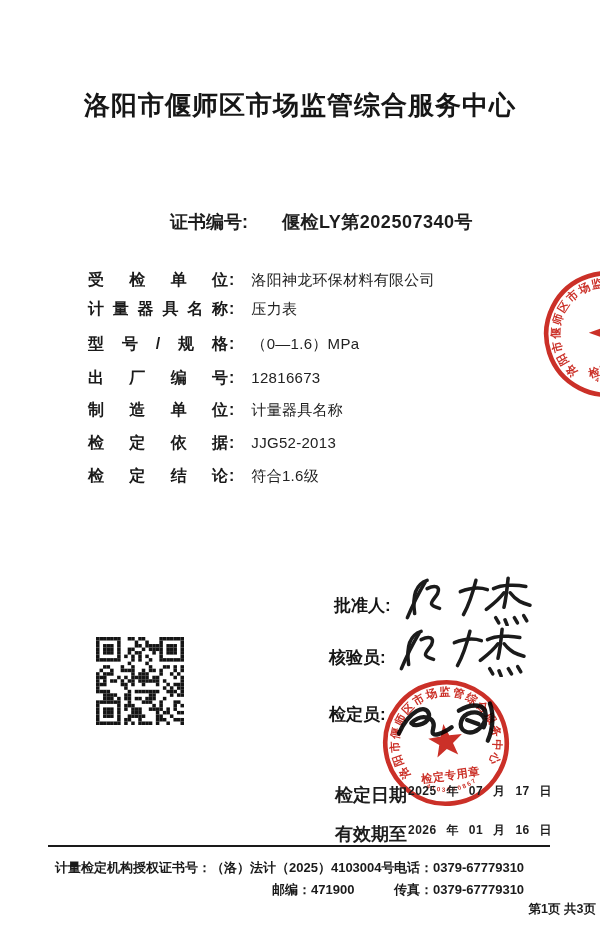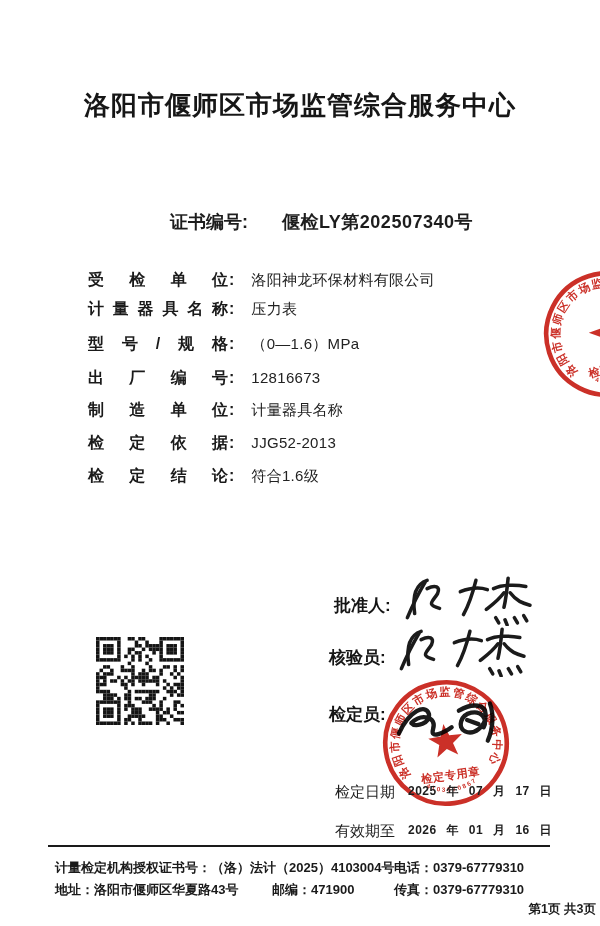--- a/index.html
+++ b/index.html
@@ -40,21 +40,21 @@
   .sig-svg{position:absolute;mix-blend-mode:multiply;}
   .sig-svg path{fill:none;stroke:#1b1b1b;stroke-width:3.4;stroke-linecap:round;stroke-linejoin:round;}
   .scribble path{stroke-width:4.2;}
   
   .seal{position:absolute;color:var(--seal_red);mix-blend-mode:multiply;opacity:.94;}
   .seal .ring{font-size:17px;font-weight:700;letter-spacing:2.5px;}
   .seal .banner{font-size:17px;font-weight:700;letter-spacing:1px;}
   .seal .serial{font-size:9.5px;font-weight:600;letter-spacing:3px;}
   .seal text,.seal textPath{fill:currentColor;}
   
-  .date-label{position:absolute;font-size:15px;font-weight:400;text-align:center;}
+  .date-label{position:absolute;font-size:18px;font-weight:700;text-align:center;}
   .date-val{position:absolute;font-size:12px;font-weight:600;word-spacing:6px;letter-spacing:.5px;}
   
   .rule{position:absolute;top:845px;left:48px;width:502px;height:2px;background:#1a1a1a;}
   .foot{position:absolute;font-size:13px;font-weight:700;color:#1a1a1a;white-space:nowrap;}
   .page-info{position:absolute;top:901px;left:0;width:596px;text-align:right;font-size:12.5px;font-weight:700;}
   .qr{position:absolute;top:637px;left:96px;width:88px;height:88px;}
 </style>
 </head>
 <body>
 
@@ -479,18 +479,17 @@
   </svg>
 
   <span class="date-label" style="left:335px;top:783px;">检定日期</span>
   <span class="date-val" style="left:408px;top:783px;">2025 年 07 月 17 日</span>
   <span class="date-label" style="left:335px;top:822px;">有效期至</span>
   <span class="date-val" style="left:408px;top:822px;">2026 年 01 月 16 日</span>
 
   <div class="rule"></div>
   <span class="foot" style="left:55px;top:859px;">计量检定机构授权证书号：（洛）法计（2025）4103004号</span>
   <span class="foot" style="left:394px;top:859px;">电话：0379-67779310</span>
-  <span class="foot" style="left:55px;top:881px;">地址：洛阳市偃师区华夏路43号</span>
   <span class="foot" style="left:272px;top:881px;">邮编：471900</span>
   <span class="foot" style="left:394px;top:881px;">传真：0379-67779310</span>
   <div class="page-info">第1页  共3页</div>
 
 </div>
 
 </body></html>

